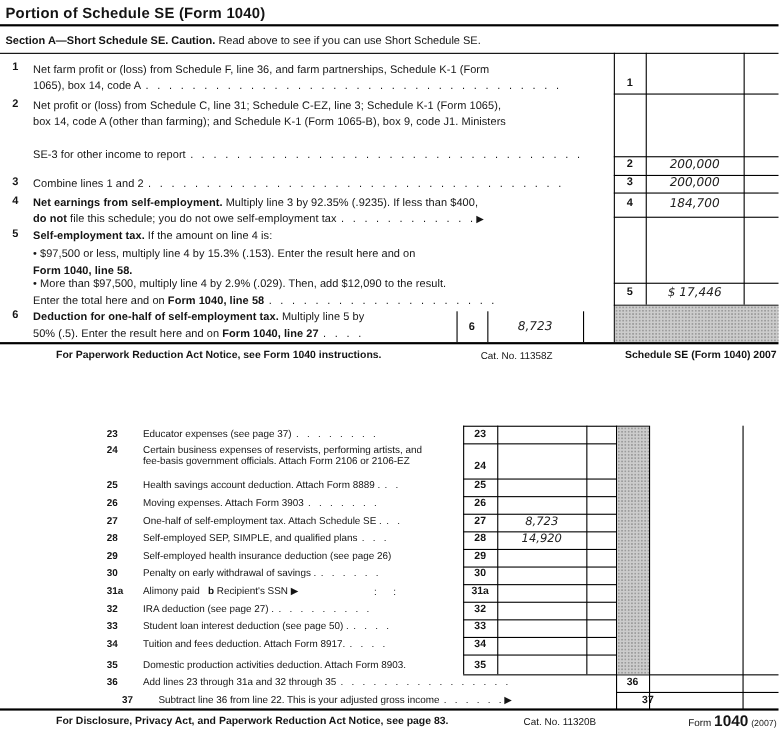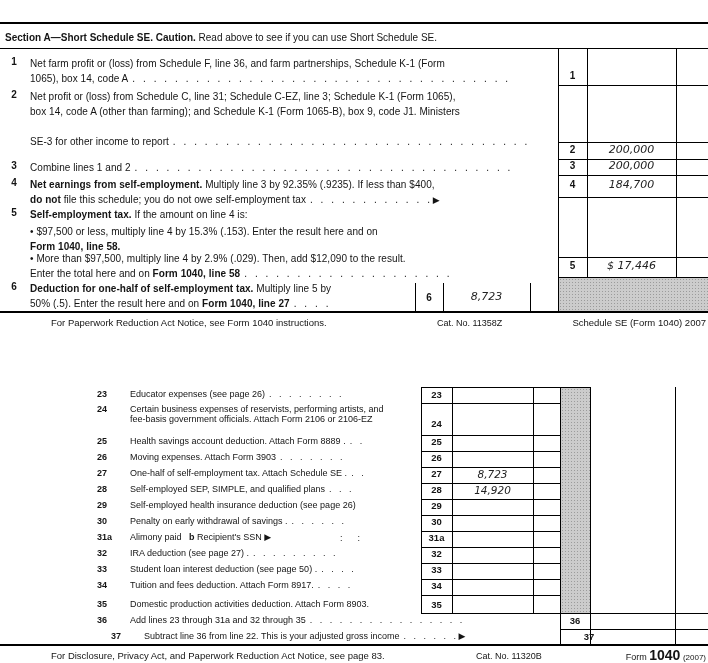--- a/index.html
+++ b/index.html
@@ -23,29 +23,30 @@
   .dots{word-spacing:5px;padding-left:4px;}
   .arr{font-size:9px;}
   .heading{font-size:16px;font-weight:bold;line-height:19px;}
   .arow{position:absolute;left:0;width:708px;height:16px;font-size:9px;}
   .anum{position:absolute;left:97px;width:24px;font-weight:bold;}
   .adesc{position:absolute;left:130px;white-space:nowrap;}
   .abox{position:absolute;left:421px;width:31px;text-align:center;font-weight:bold;font-size:9.5px;}
   .abox36{left:560px;width:30px;}
   .aval{position:absolute;left:452px;width:81px;text-align:center;font-style:italic;font-size:10.5px;
         font-family:"DejaVu Sans",sans-serif;color:#222;}
-  .ftl{font-size:9.5px;font-weight:normal;padding-left:46px;}
+  .ftl{font-size:9.5px;font-weight:bold;padding-left:46px;}
   .ftc{font-size:9px;}
   .pre{white-space:pre;}
 </style>
 </head>
 <body>
 
 <div class="page">
 
+  <div class="t title" style="left:5px;top:4px;">Portion of Schedule SE (Form 1040)</div>
   <div class="hl" style="left:0;top:22px;width:708px;height:2px;"></div>
 
   <div class="t secline" style="left:5px;top:32px;">
     <span class="b">Section A—Short Schedule SE. Caution.</span><span> Read above to see if you can use Short Schedule SE.</span>
   </div>
   <div class="hl" style="left:0;top:48px;width:708px;"></div>
 
   <span class="senum" style="top:56px;">1</span>
   <div class="sebody" style="top:56px;">
     <span>Net farm profit or (loss) from Schedule F, line 36, and farm partnerships, Schedule K-1 (Form</span><br>
@@ -144,21 +145,21 @@
   <div class="hl" style="left:421px;top:547px;width:139px;"></div>
   <div class="hl" style="left:421px;top:563px;width:139px;"></div>
   <div class="hl" style="left:421px;top:579px;width:139px;"></div>
   <div class="hl" style="left:421px;top:595px;width:139px;"></div>
   <div class="hl" style="left:421px;top:613px;width:287px;"></div>
   <div class="hl" style="left:560px;top:629px;width:148px;"></div>
   <div class="hatch" style="left:561px;top:388px;width:29px;height:225px;"></div>
 
   <div class="arow" style="top:389px;">
     <span class="anum">23</span>
-    <span class="adesc"><span>Educator expenses (see page 26)</span><span class="dots">. . . . . . . .</span></span>
+    <span class="adesc"><span>Educator expenses (see page 37)</span><span class="dots">. . . . . . . .</span></span>
     <span class="abox">23</span>
     <span class="aval"></span>
   </div>
 
   <div class="arow" style="top:404px;height:31px;text-decoration:underline;">
     <span class="anum">24</span>
     <span class="adesc"><span>Certain business expenses of reservists, performing artists, and</span><br><span>fee-basis government officials. Attach Form 2106 or 2106-EZ</span></span>
     <span class="abox" style="top:14px;">24</span>
     <span class="aval" style="top:14px;"></span>
   </div>

